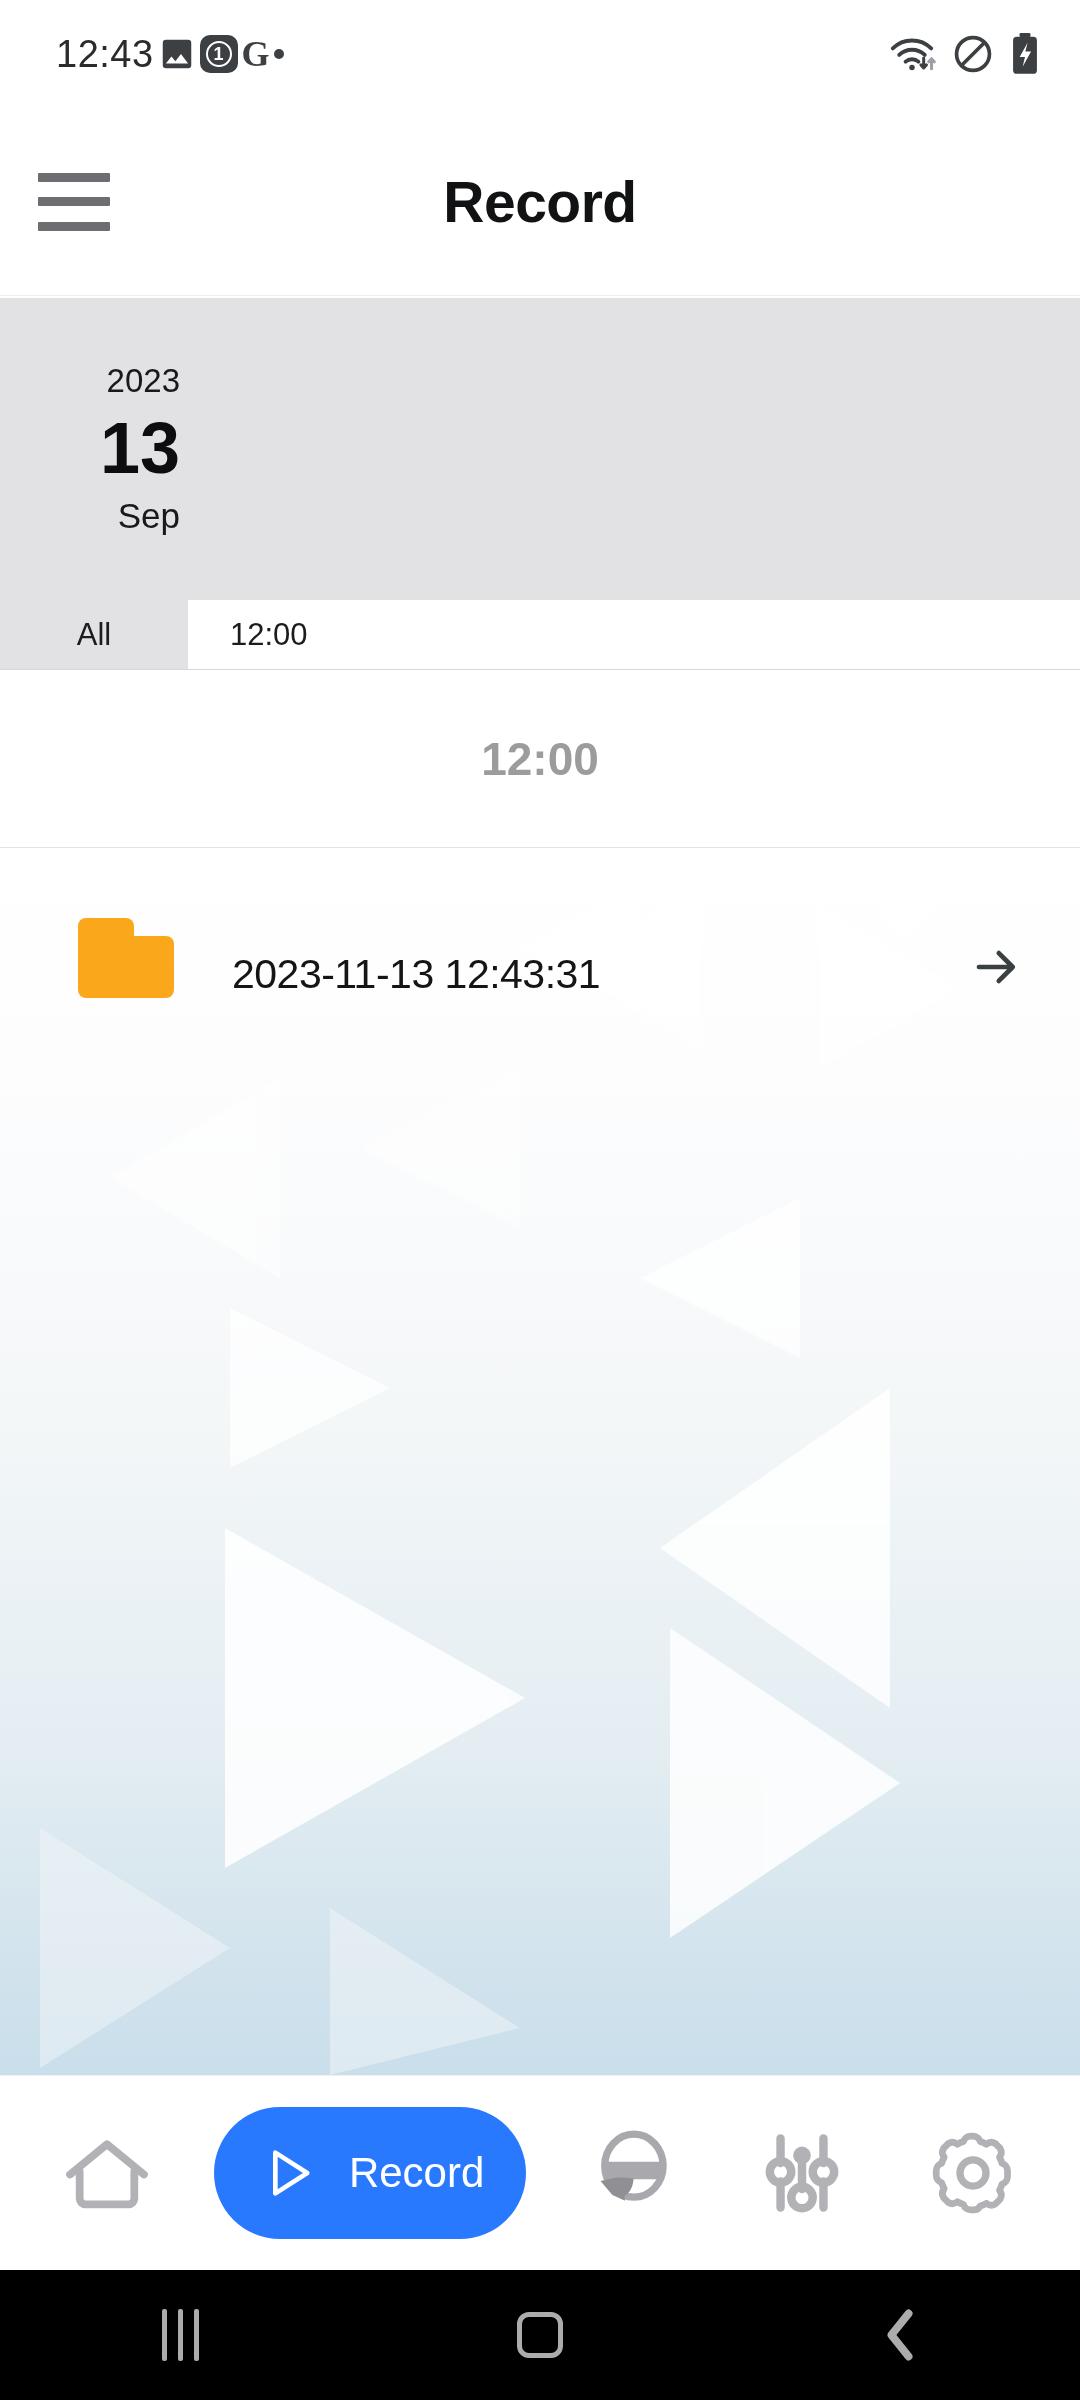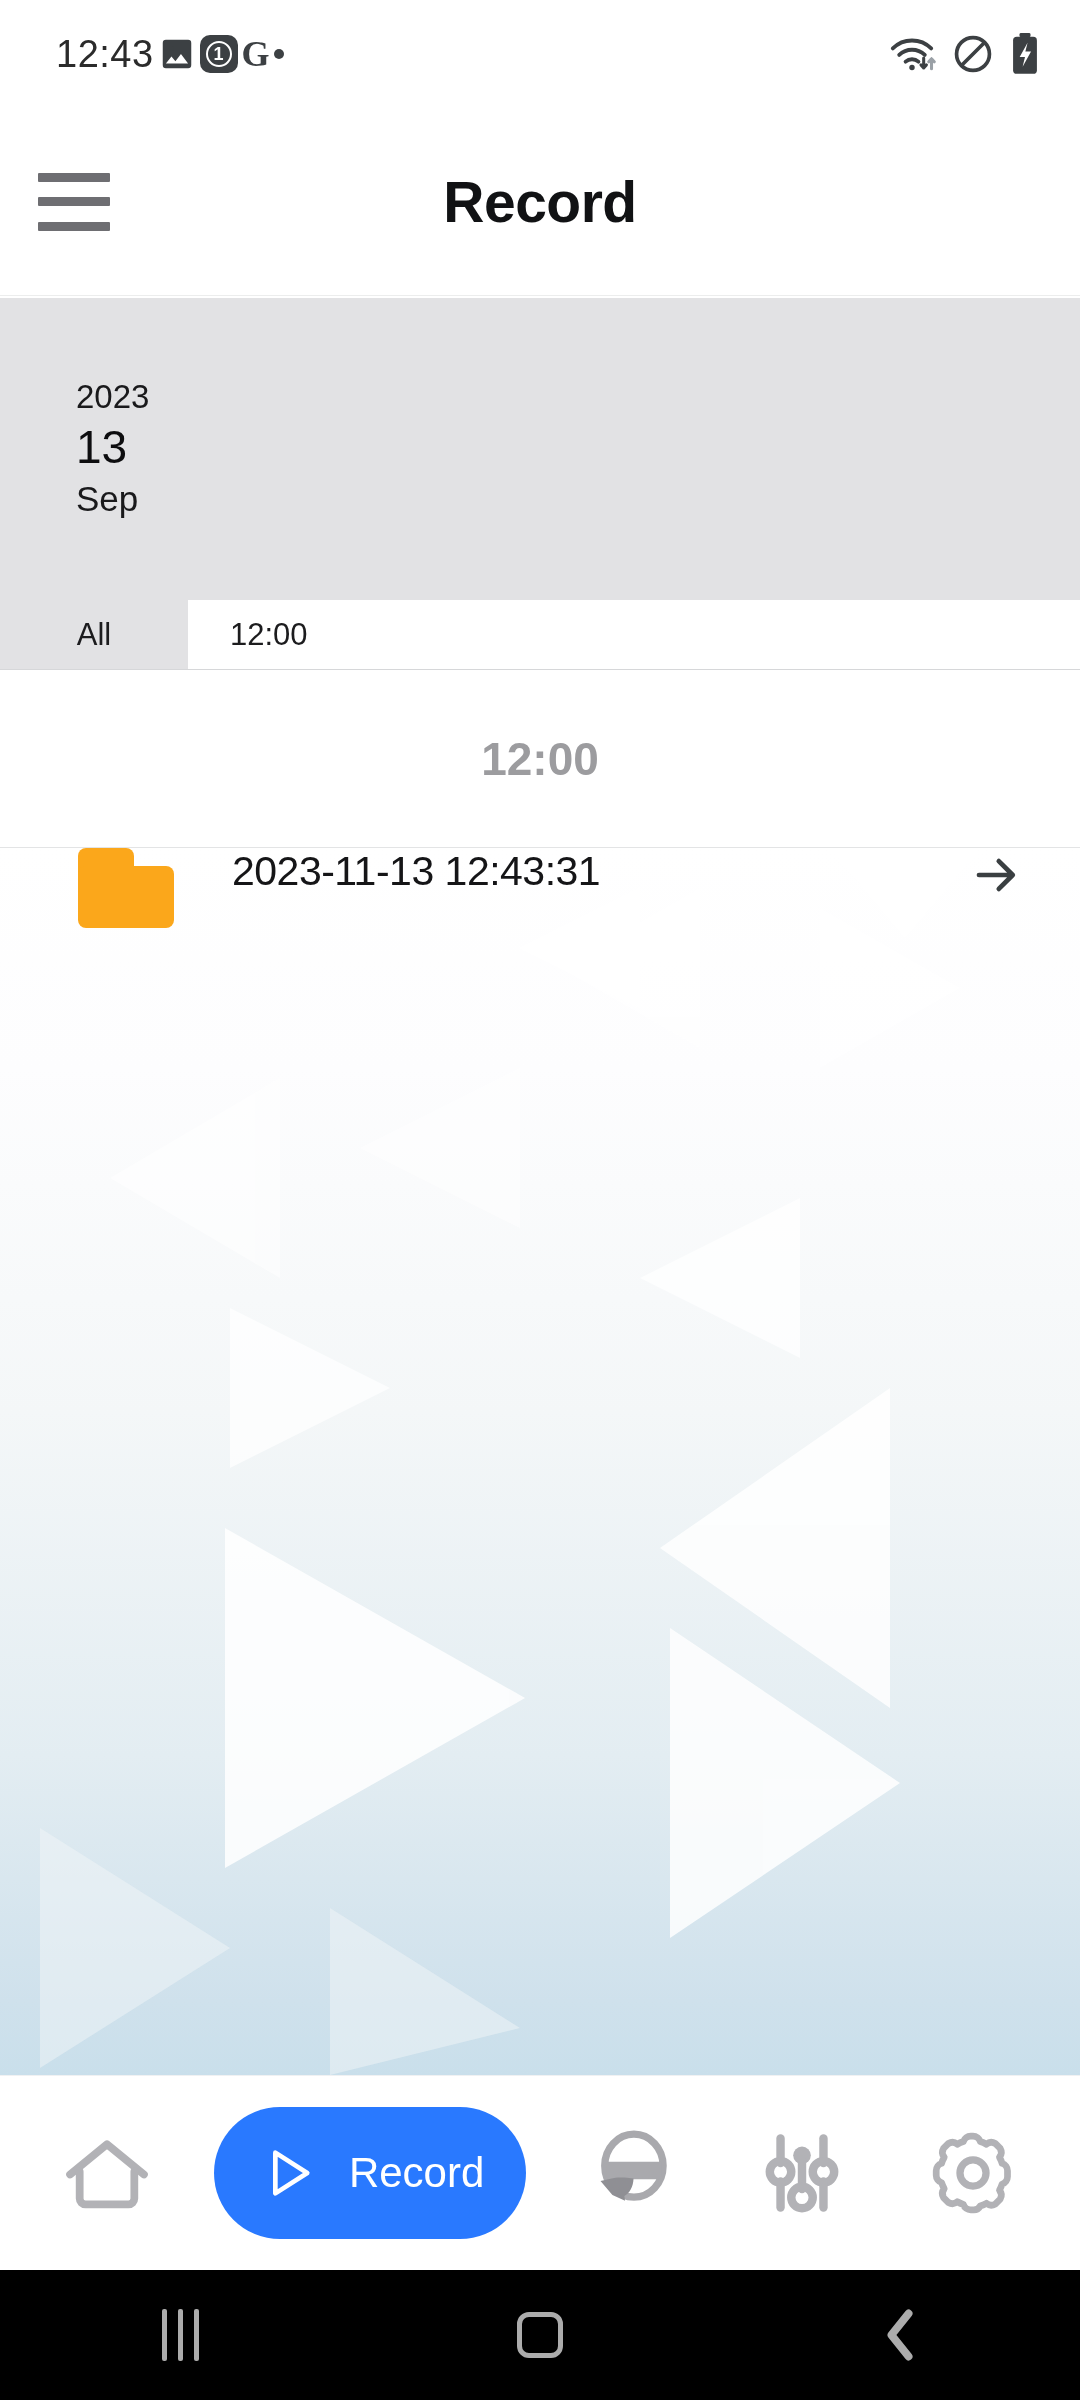--- a/index.html
+++ b/index.html
@@ -51,25 +51,25 @@
     width:100%; text-align:center; font-size:57px; font-weight:bold;
     color:#111214; letter-spacing:-0.5px;
   }
 
   
   .datecard{
     position:absolute; top:298px; left:0; width:1080px; height:302px;
     background:#e2e2e4;
   }
   .datecard .inner{
-    position:absolute; left:76px; top:50%; transform:translateY(-50%);
-    text-align:left; width:120px;
+    position:absolute; left:60px; top:50%; transform:translateY(-50%);
+    text-align:right; width:120px;
   }
   .d-year{ font-size:33px; color:#19191b; line-height:1.3; }
-  .d-day{ font-size:46px; color:#0d0d0f; line-height:1.25; }
+  .d-day{ font-size:72px; color:#0d0d0f; line-height:1.25;font-weight:bold; }
   .d-mon{ font-size:35px; color:#19191b; line-height:1.3; }
 
   
   .filterbar{
     position:absolute; top:600px; left:0; width:1080px; height:70px;
     background:#e2e2e4; display:flex; align-items:stretch;
     border-bottom:1px solid #d6d7d9;
   }
   .f-all{
     width:188px; display:flex; align-items:center; justify-content:center;
@@ -88,21 +88,21 @@
     font-size:46px; font-weight:bold; color:#9c9c9f;
   }
 
   
   .listarea{
     position:absolute; top:848px; left:0; width:1080px; height:1227px;
     background:linear-gradient(#ffffff 0%, #fdfdfe 18%, #f4f7f8 46%, #e3edf2 74%, #cfe1ec 94%, #c9dfeb 100%);
     overflow:hidden;
   }
   .row{
-    position:relative; height:150px; display:flex; align-items:flex-start;
+    position:relative; height:150px; display:flex; align-items:flex-end;
     padding:0 56px 0 78px; background:transparent; z-index:3; cursor:pointer;
   }
   .folder{
     width:96px;height:80px;position:relative;flex:0 0 auto;
   }
   .folder .tab{
     position:absolute;left:0;top:0;width:56px;height:26px;
     background:#fba71b;border-radius:8px 8px 0 0;
   }
   .folder .body{

